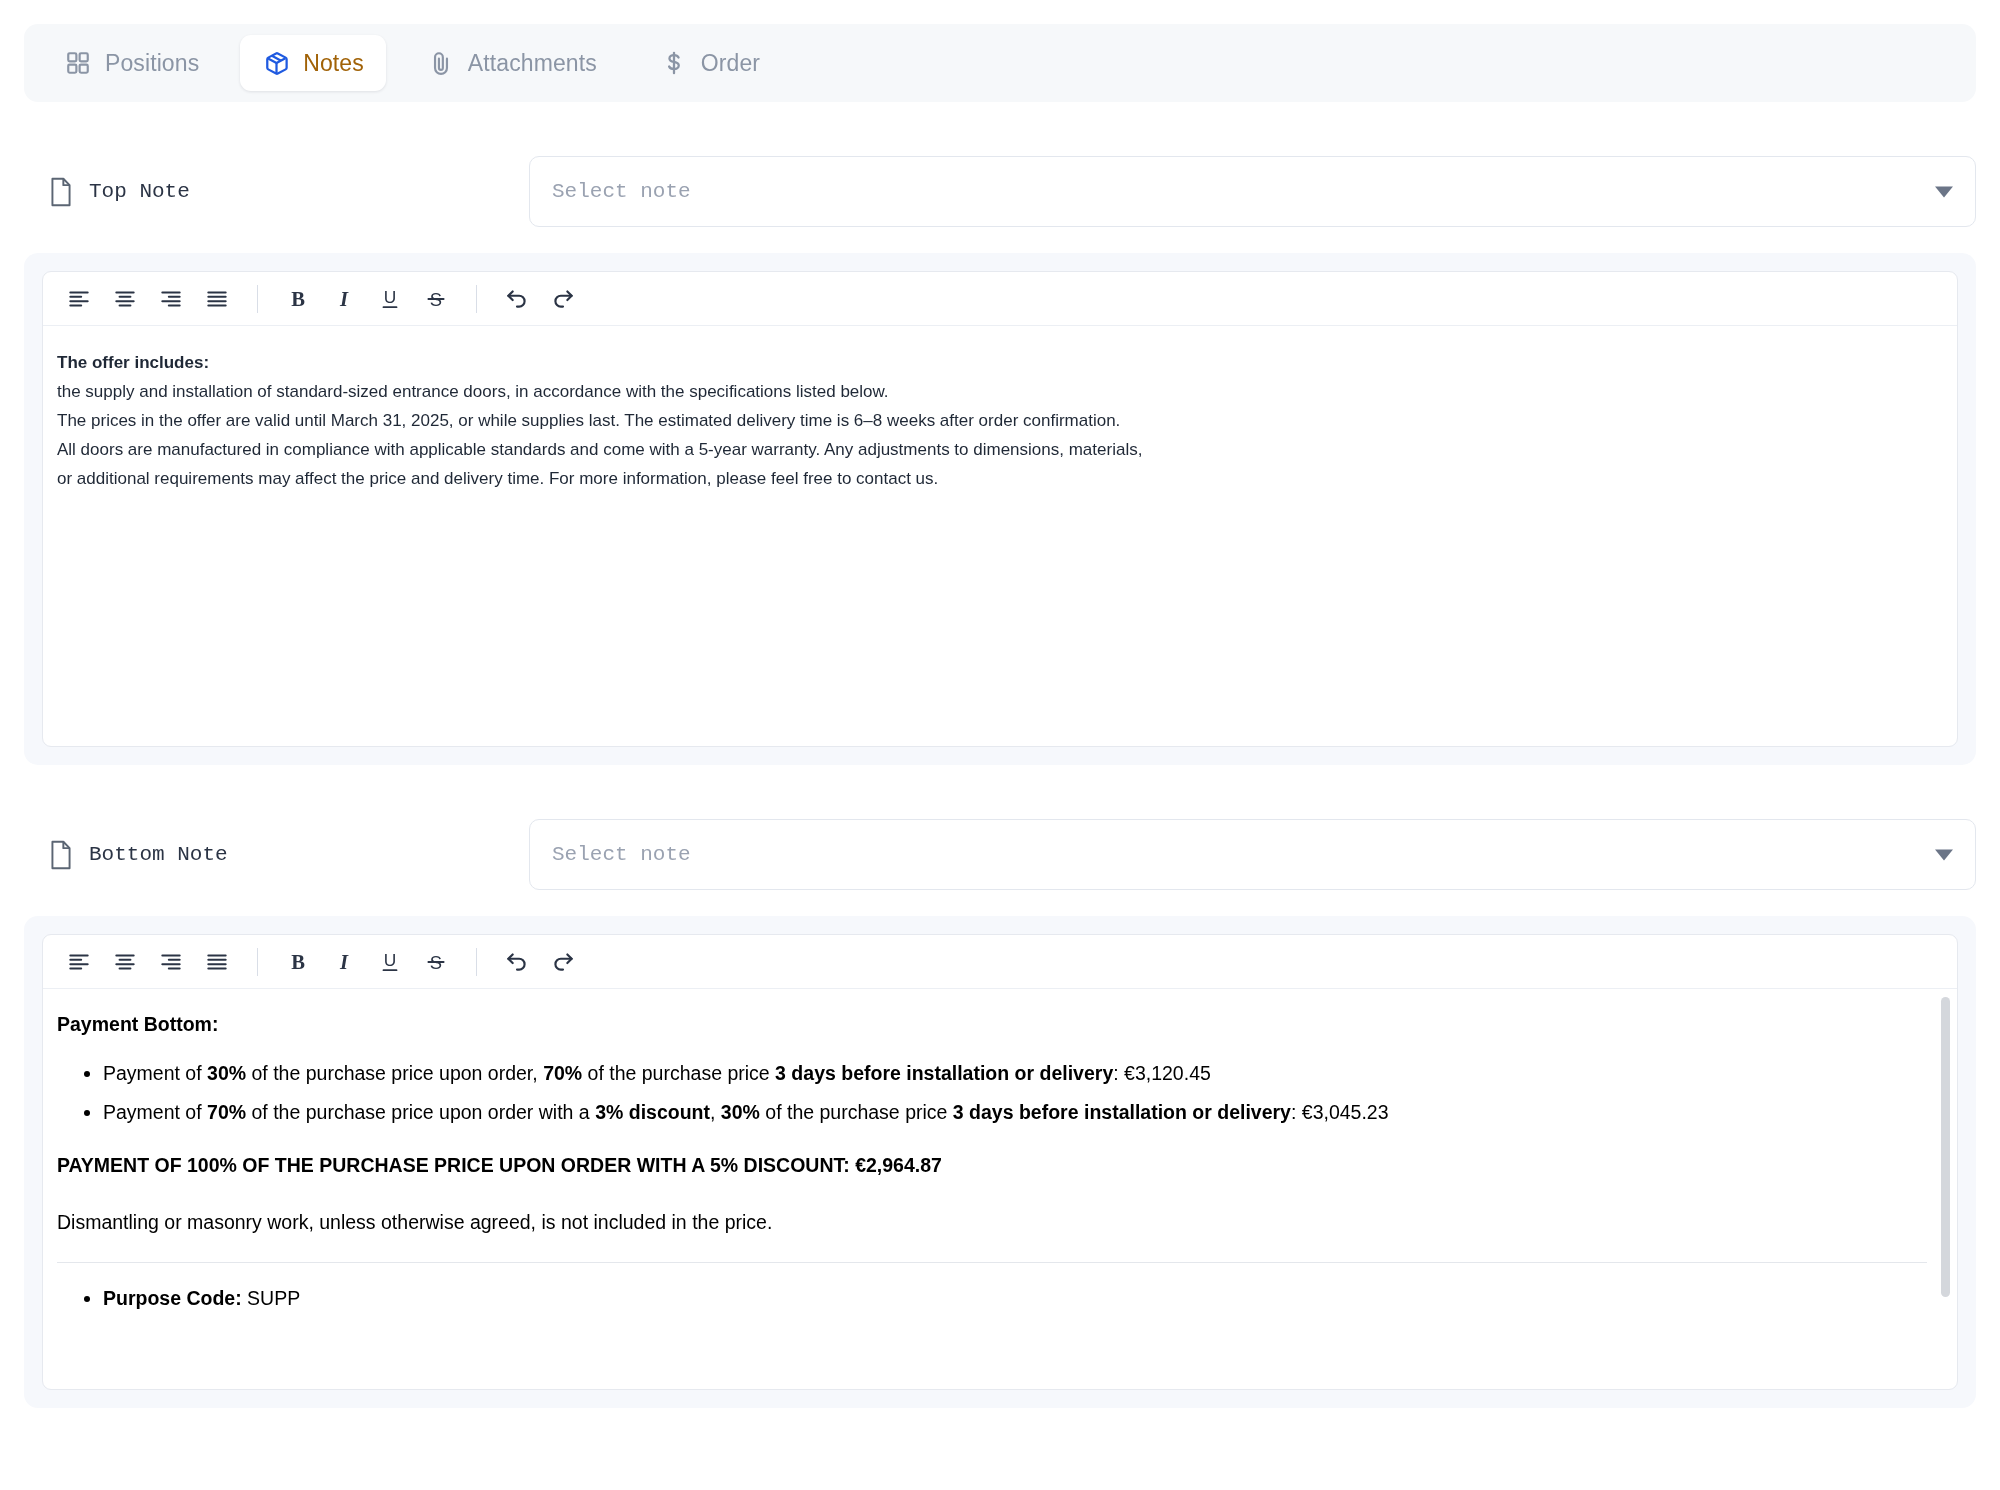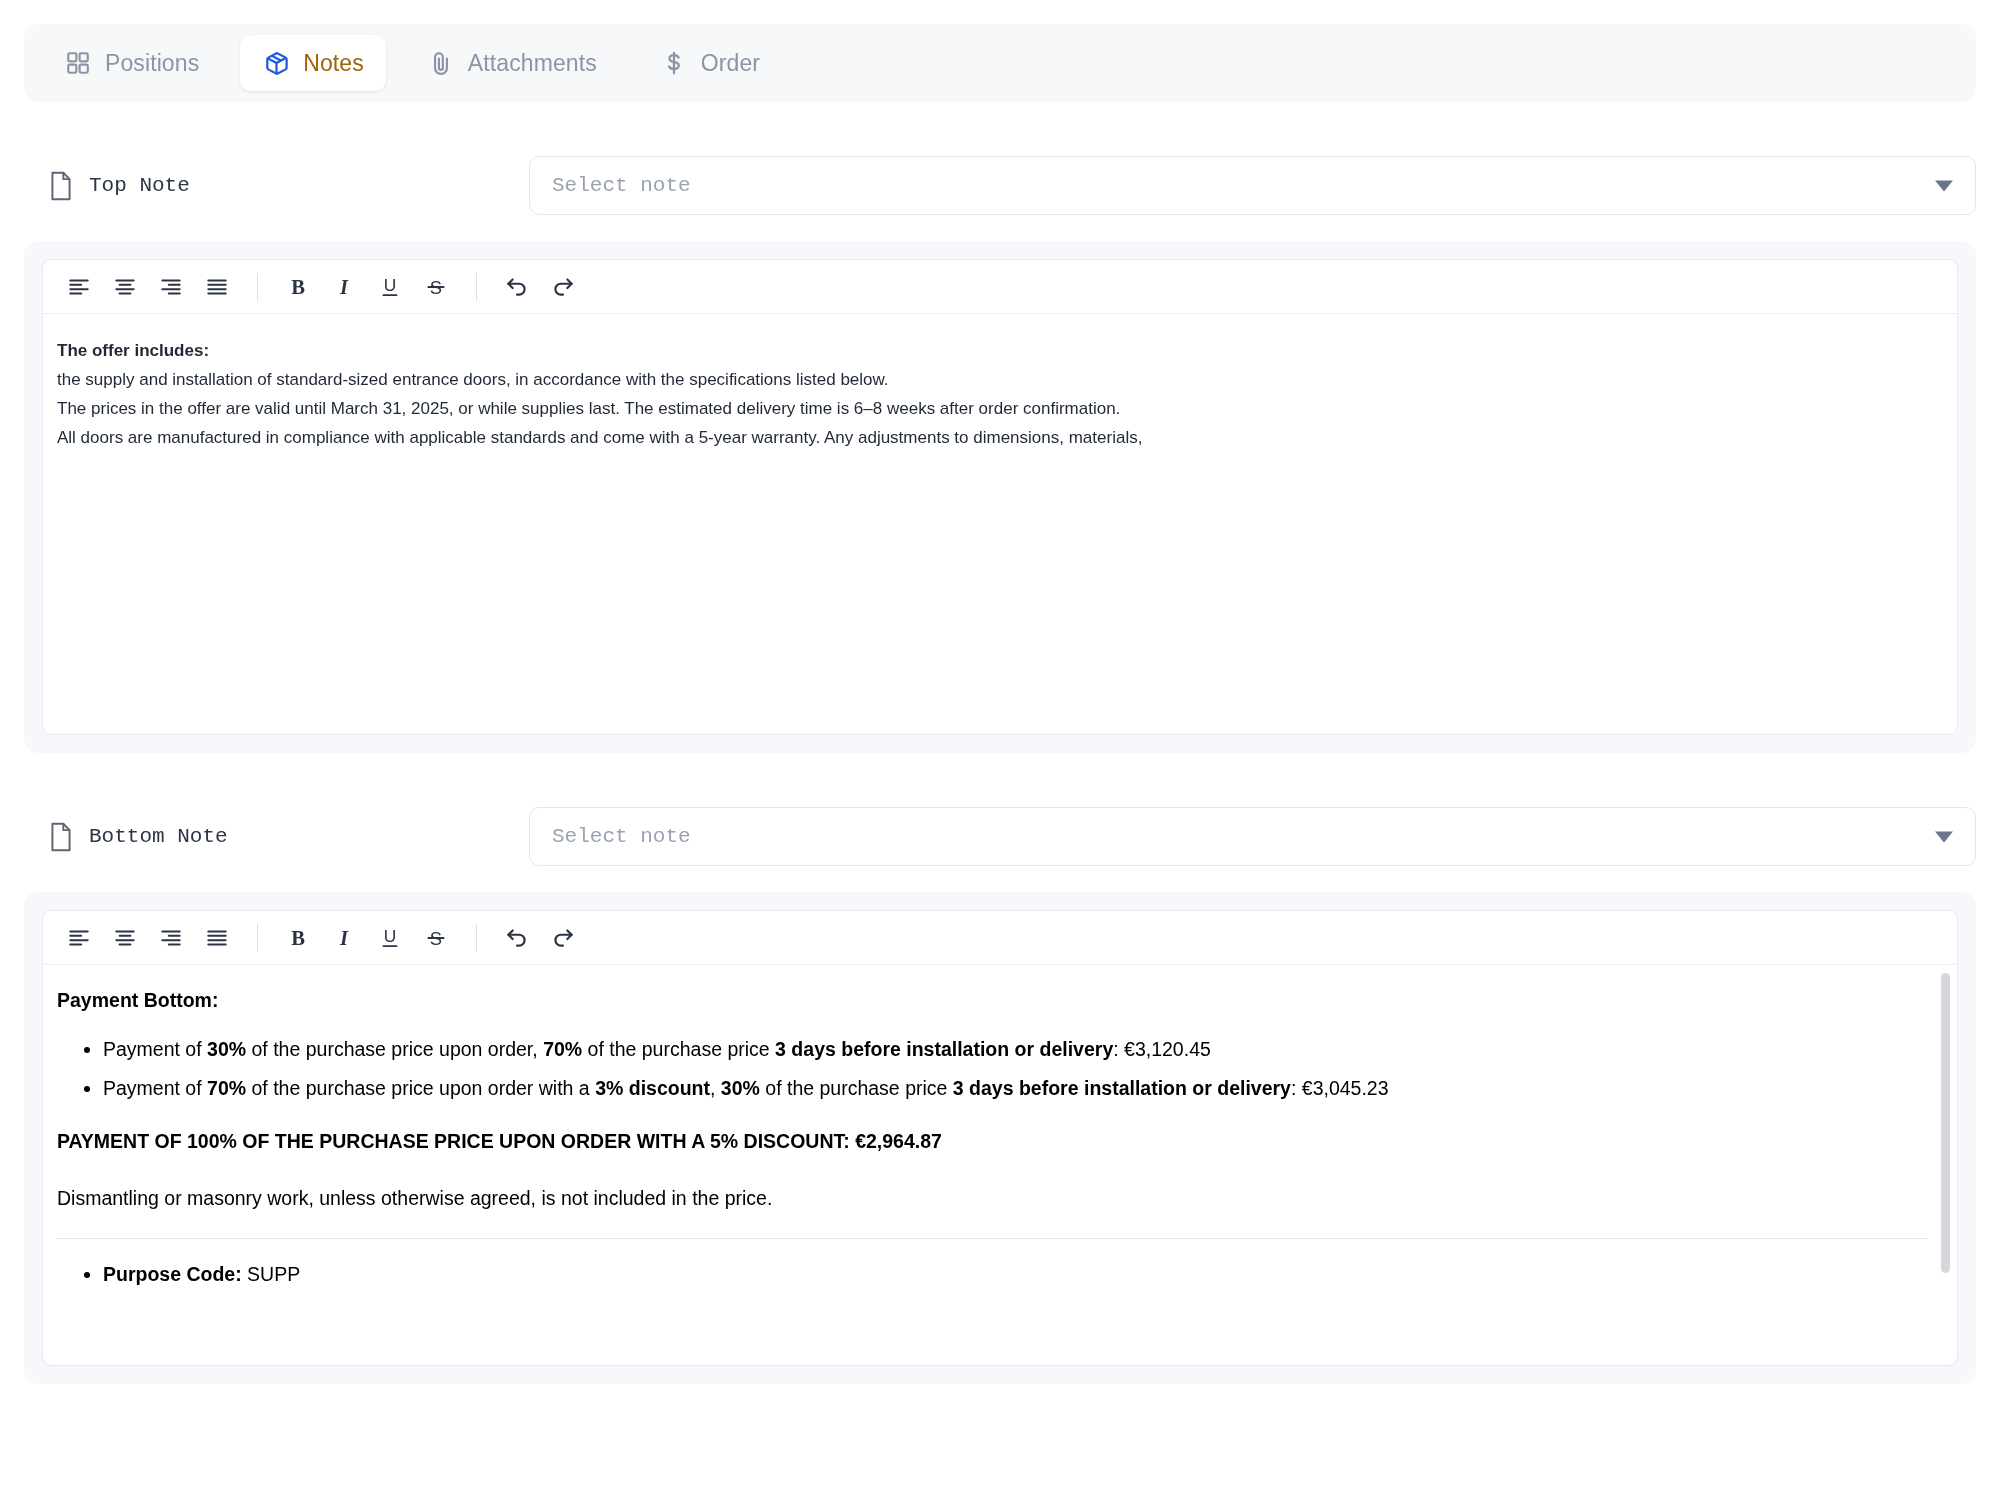--- a/index.html
+++ b/index.html
@@ -59,21 +59,21 @@
     width: 505px;
     flex: 0 0 505px;
     padding-left: 24px;
     color: #2b3445;
     font-size: 21px;
   }
   .note-label .docico { width: 26px; height: 30px; display:block; }
 
   .select {
     flex: 1;
-    height: 59px;
+    height: 71px;
     border: 1px solid #e3e7ee;
     border-radius: 10px;
     background: #fff;
     display: flex;
     align-items: center;
     padding: 0 22px;
     cursor: pointer;
     position: relative;
   }
   .select .ph { color: #9aa2b1; font-size: 21px; }
@@ -281,20 +281,21 @@
             <path d="M16 5l4 4-4 4"></path>
           </svg>
       </button>
     </div>
 
     <div class="ed-body" id="top-editor-body">
       <p class="line" style="font-weight:bold">The offer includes:</p>
       <p class="line">the supply and installation of standard-sized entrance doors, in accordance with the specifications listed below.</p>
       <p class="line">The prices in the offer are valid until March 31, 2025, or while supplies last. The estimated delivery time is 6–8 weeks after order confirmation.</p>
       <p class="line">All doors are manufactured in compliance with applicable standards and come with a 5-year warranty. Any adjustments to dimensions, materials,</p>
+      <p class="line">or additional requirements may affect the price and delivery time. For more information, please feel free to contact us.</p>
     </div>
   </div>
 </div>
 
 <div class="note-row">
   <div class="note-label">
     <svg class="docico" viewBox="0 0 24 28" fill="none" stroke="#5b6573" stroke-width="1.8" stroke-linejoin="round">
       <path d="M4 1.6h10.2L20 7.6V26.4H4z"></path>
       <path d="M14.2 1.6v6h5.8"></path>
     </svg>

